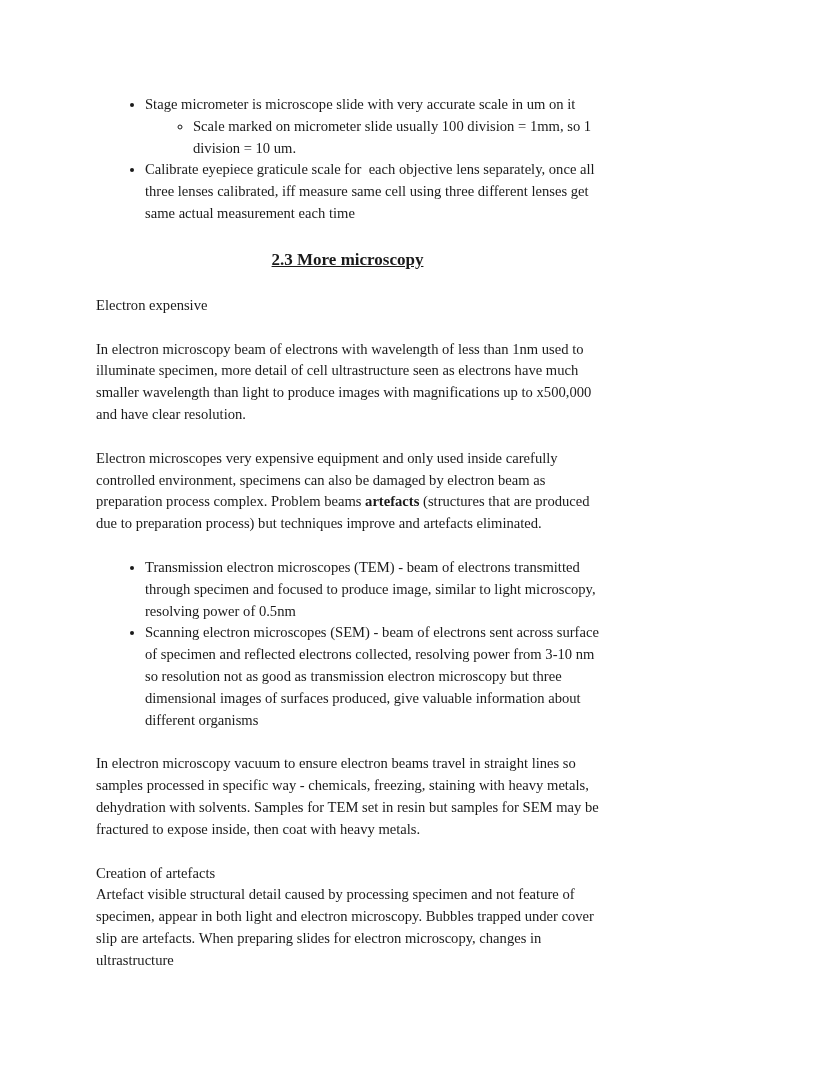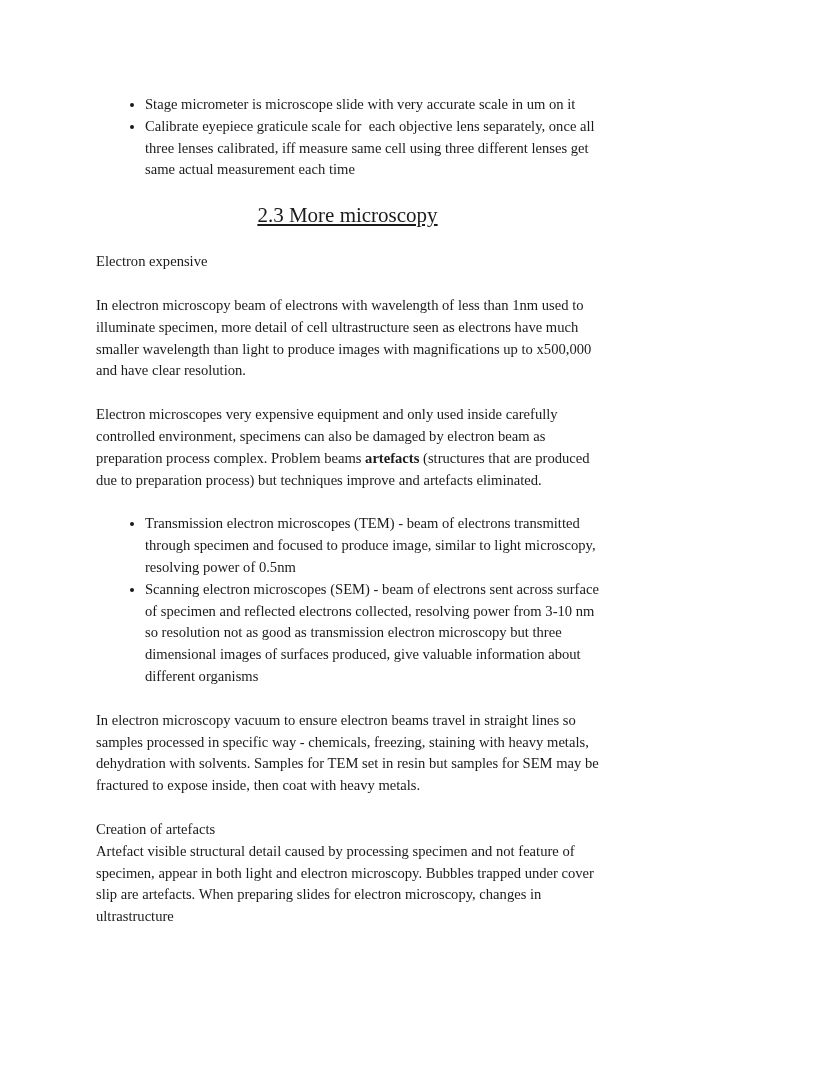--- a/index.html
+++ b/index.html
@@ -34,44 +34,49 @@
     margin: 0;
     padding: 0 0 0 48px;
     list-style: circle;
   }
   ul li {
     margin: 0;
     padding: 0;
   }
   .heading {
     text-align: center;
-    font-size: 21px;
+    font-size: 17px;
     line-height: 25px;
     text-decoration: underline;
     margin: 0 0 23px 0;
-    font-weight: normal;
+    font-weight: bold;
   }
   .block {
     margin: 0 0 22px 0;
   }
   .block:last-child {
     margin-bottom: 12px;
   }
   b, strong {
     font-weight: bold;
   }
 </style>
 </head>
 <body style="background: rgb(255, 255, 255); color: rgb(26, 26, 26);">
 
 <div class="page">
 
   <ul class="l1">
     <li>
       <span class="txt">Stage micrometer is microscope slide with very accurate scale in um on it</span>
+      <ul class="l2">
+        <li>
+          <span class="txt">Scale marked on micrometer slide usually 100 division = 1mm, so 1 division = 10 um.</span>
+        </li>
+      </ul>
     </li>
     <li>
       <span class="txt">Calibrate eyepiece graticule scale for  each objective lens separately, once all three lenses calibrated, iff measure same cell using three different lenses get same actual measurement each time</span>
     </li>
   </ul>
 
   <h2 class="heading">2.3 More microscopy</h2>
 
   <div class="block">
     <div class="txt">Electron expensive</div>

